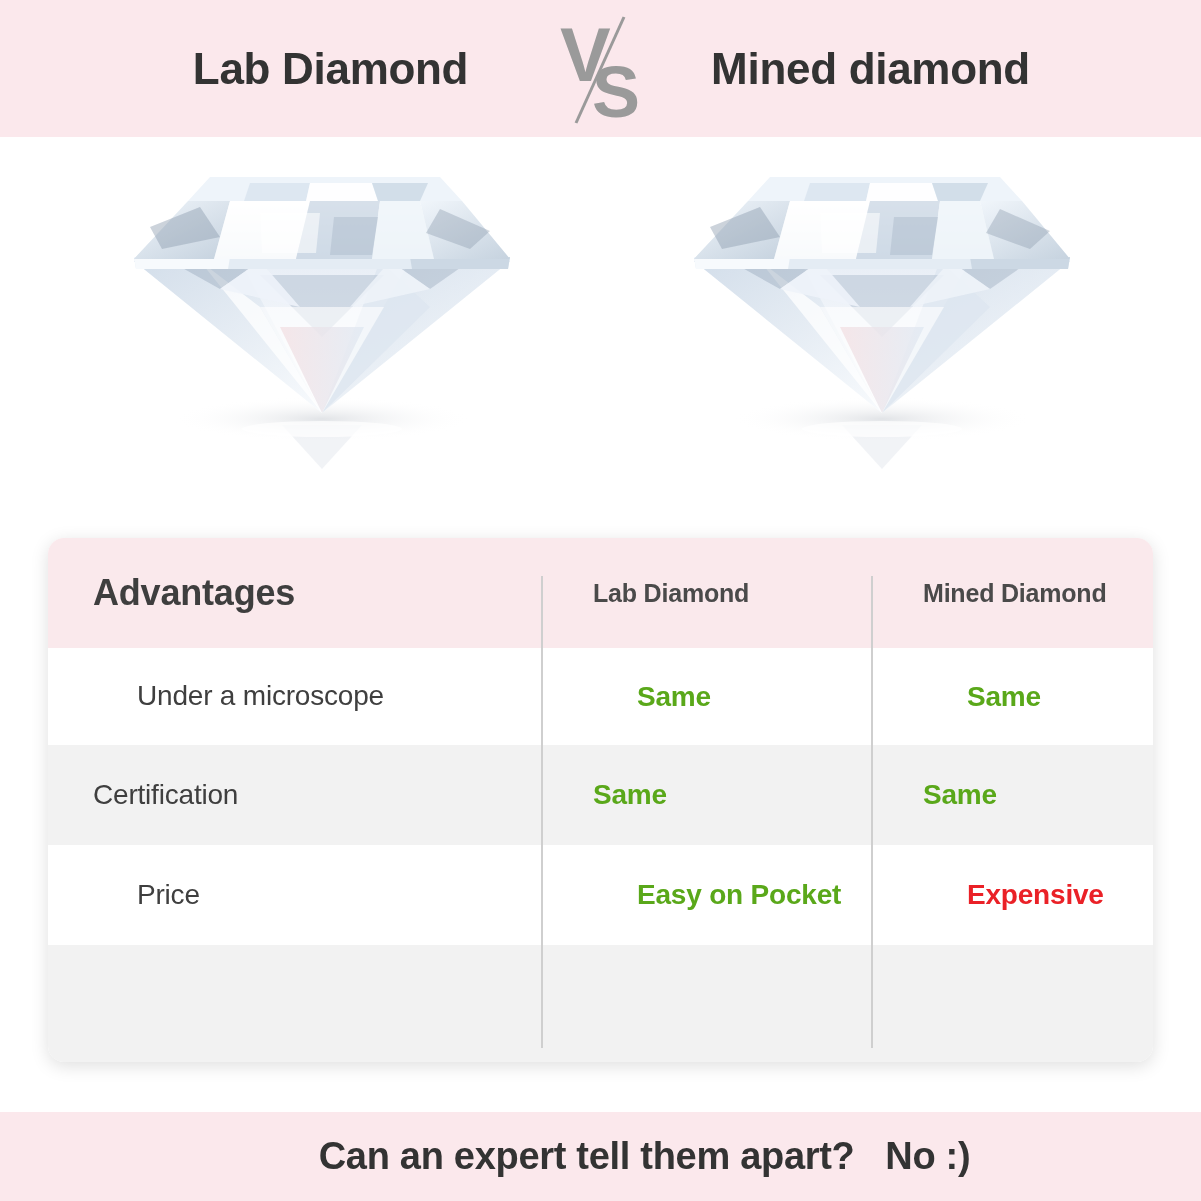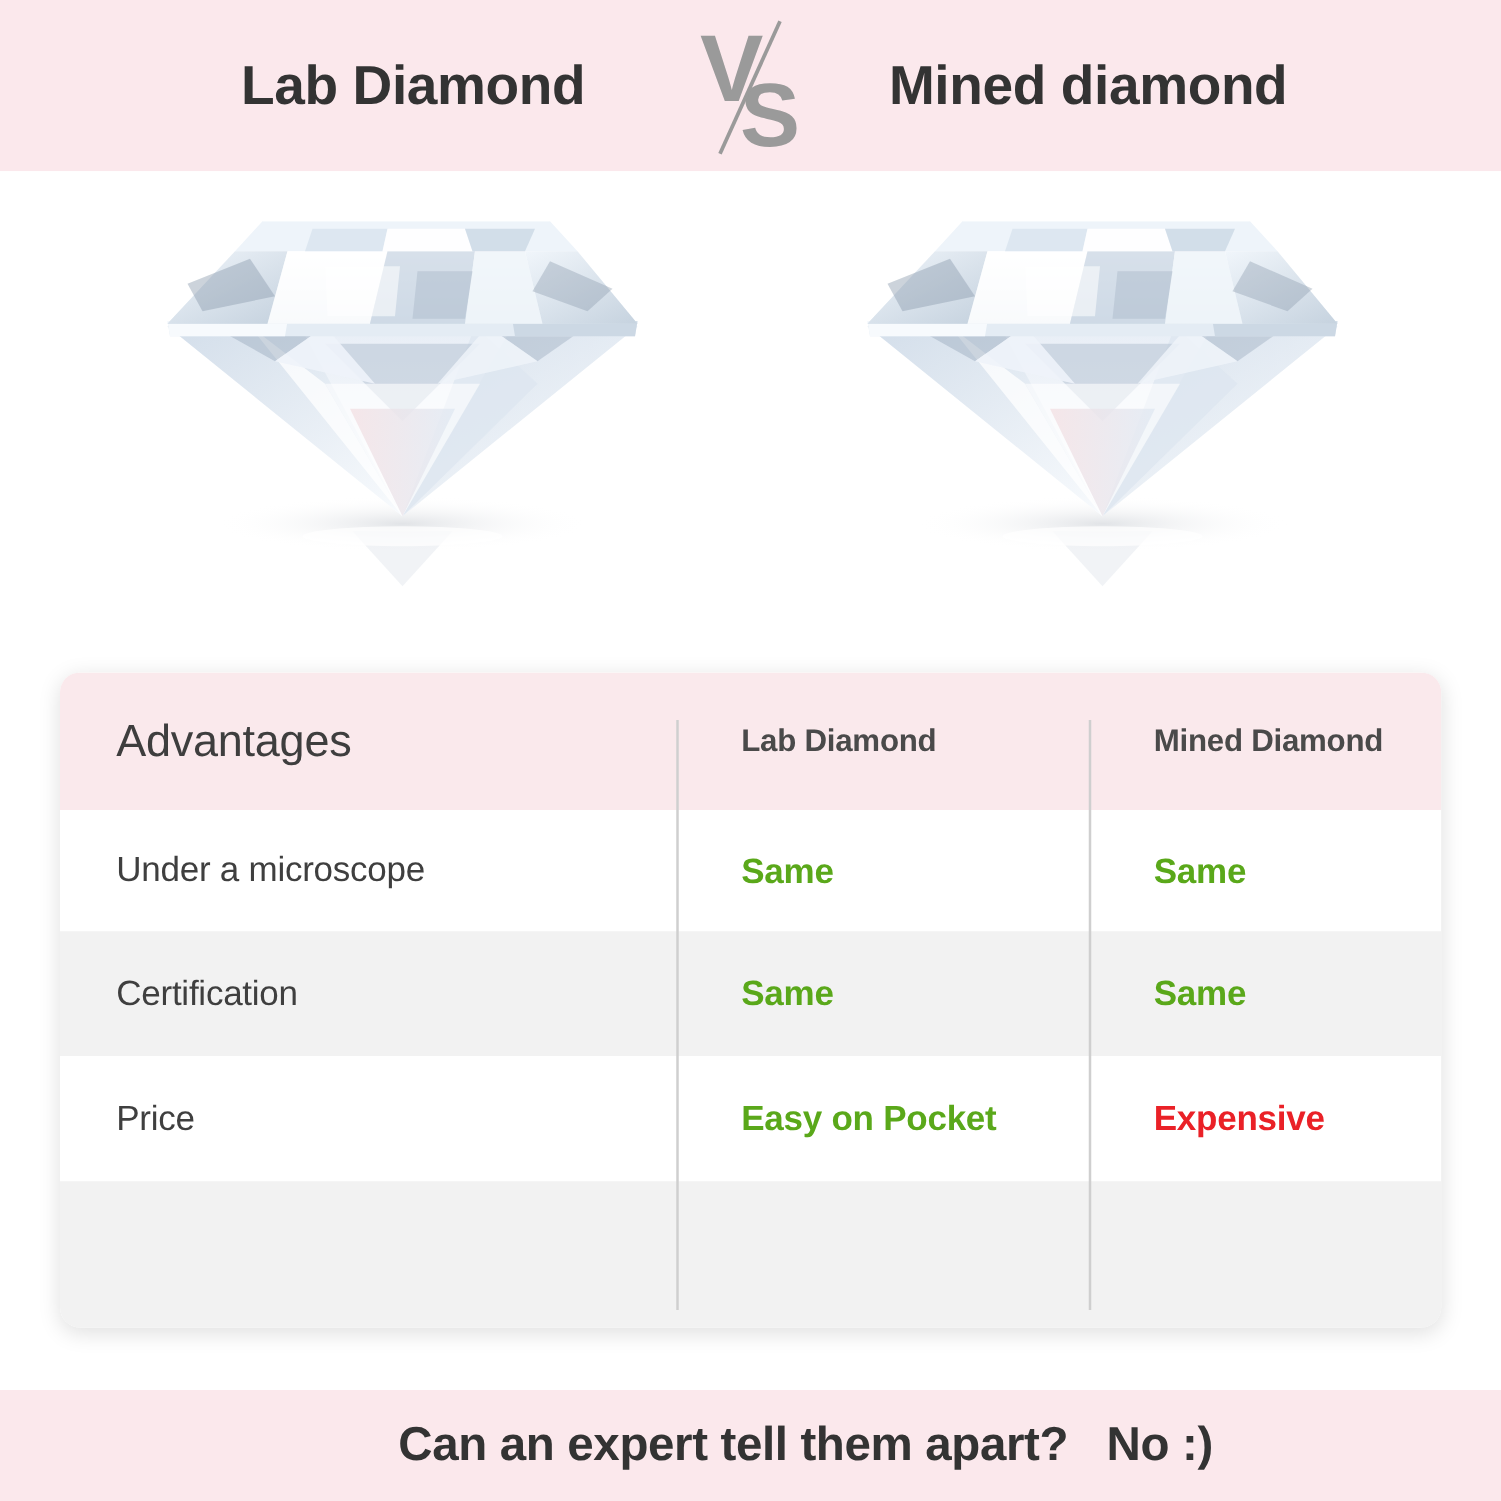--- a/index.html
+++ b/index.html
@@ -86,21 +86,21 @@
   .row {
     display: flex;
     align-items: center;
     width: 100%;
     box-sizing: border-box;
   }
   .row.header {
     height: 110px;
     background: #fae9ec;
   }
-  .row.r-white { background: #ffffff; }
+  .row.r-white { background: #ffffff; padding-left: 44px; }
   .row.r-grey  { background: #f2f2f2; }
 
   .h-row1 { height: 97px; }
   .h-row2 { height: 100px; }
   .h-row3 { height: 100px; }
   .h-row4 { height: 117px; }
 
   .c-feature {
     width: 493px;
     flex: 0 0 493px;
@@ -111,21 +111,21 @@
   .c-val {
     width: 330px;
     flex: 0 0 330px;
     box-sizing: border-box;
     padding-left: 52px;
     padding-right: 10px;
   }
 
   .head-feature {
     font-size: 36px;
-    font-weight: 400;
+    font-weight: 700;
     color: #3e3e3e;
     letter-spacing: -0.2px;
   }
   .head-col {
     font-size: 25px;
     font-weight: 600;
     color: #4a4a4a;
     letter-spacing: -0.2px;
   }
 

